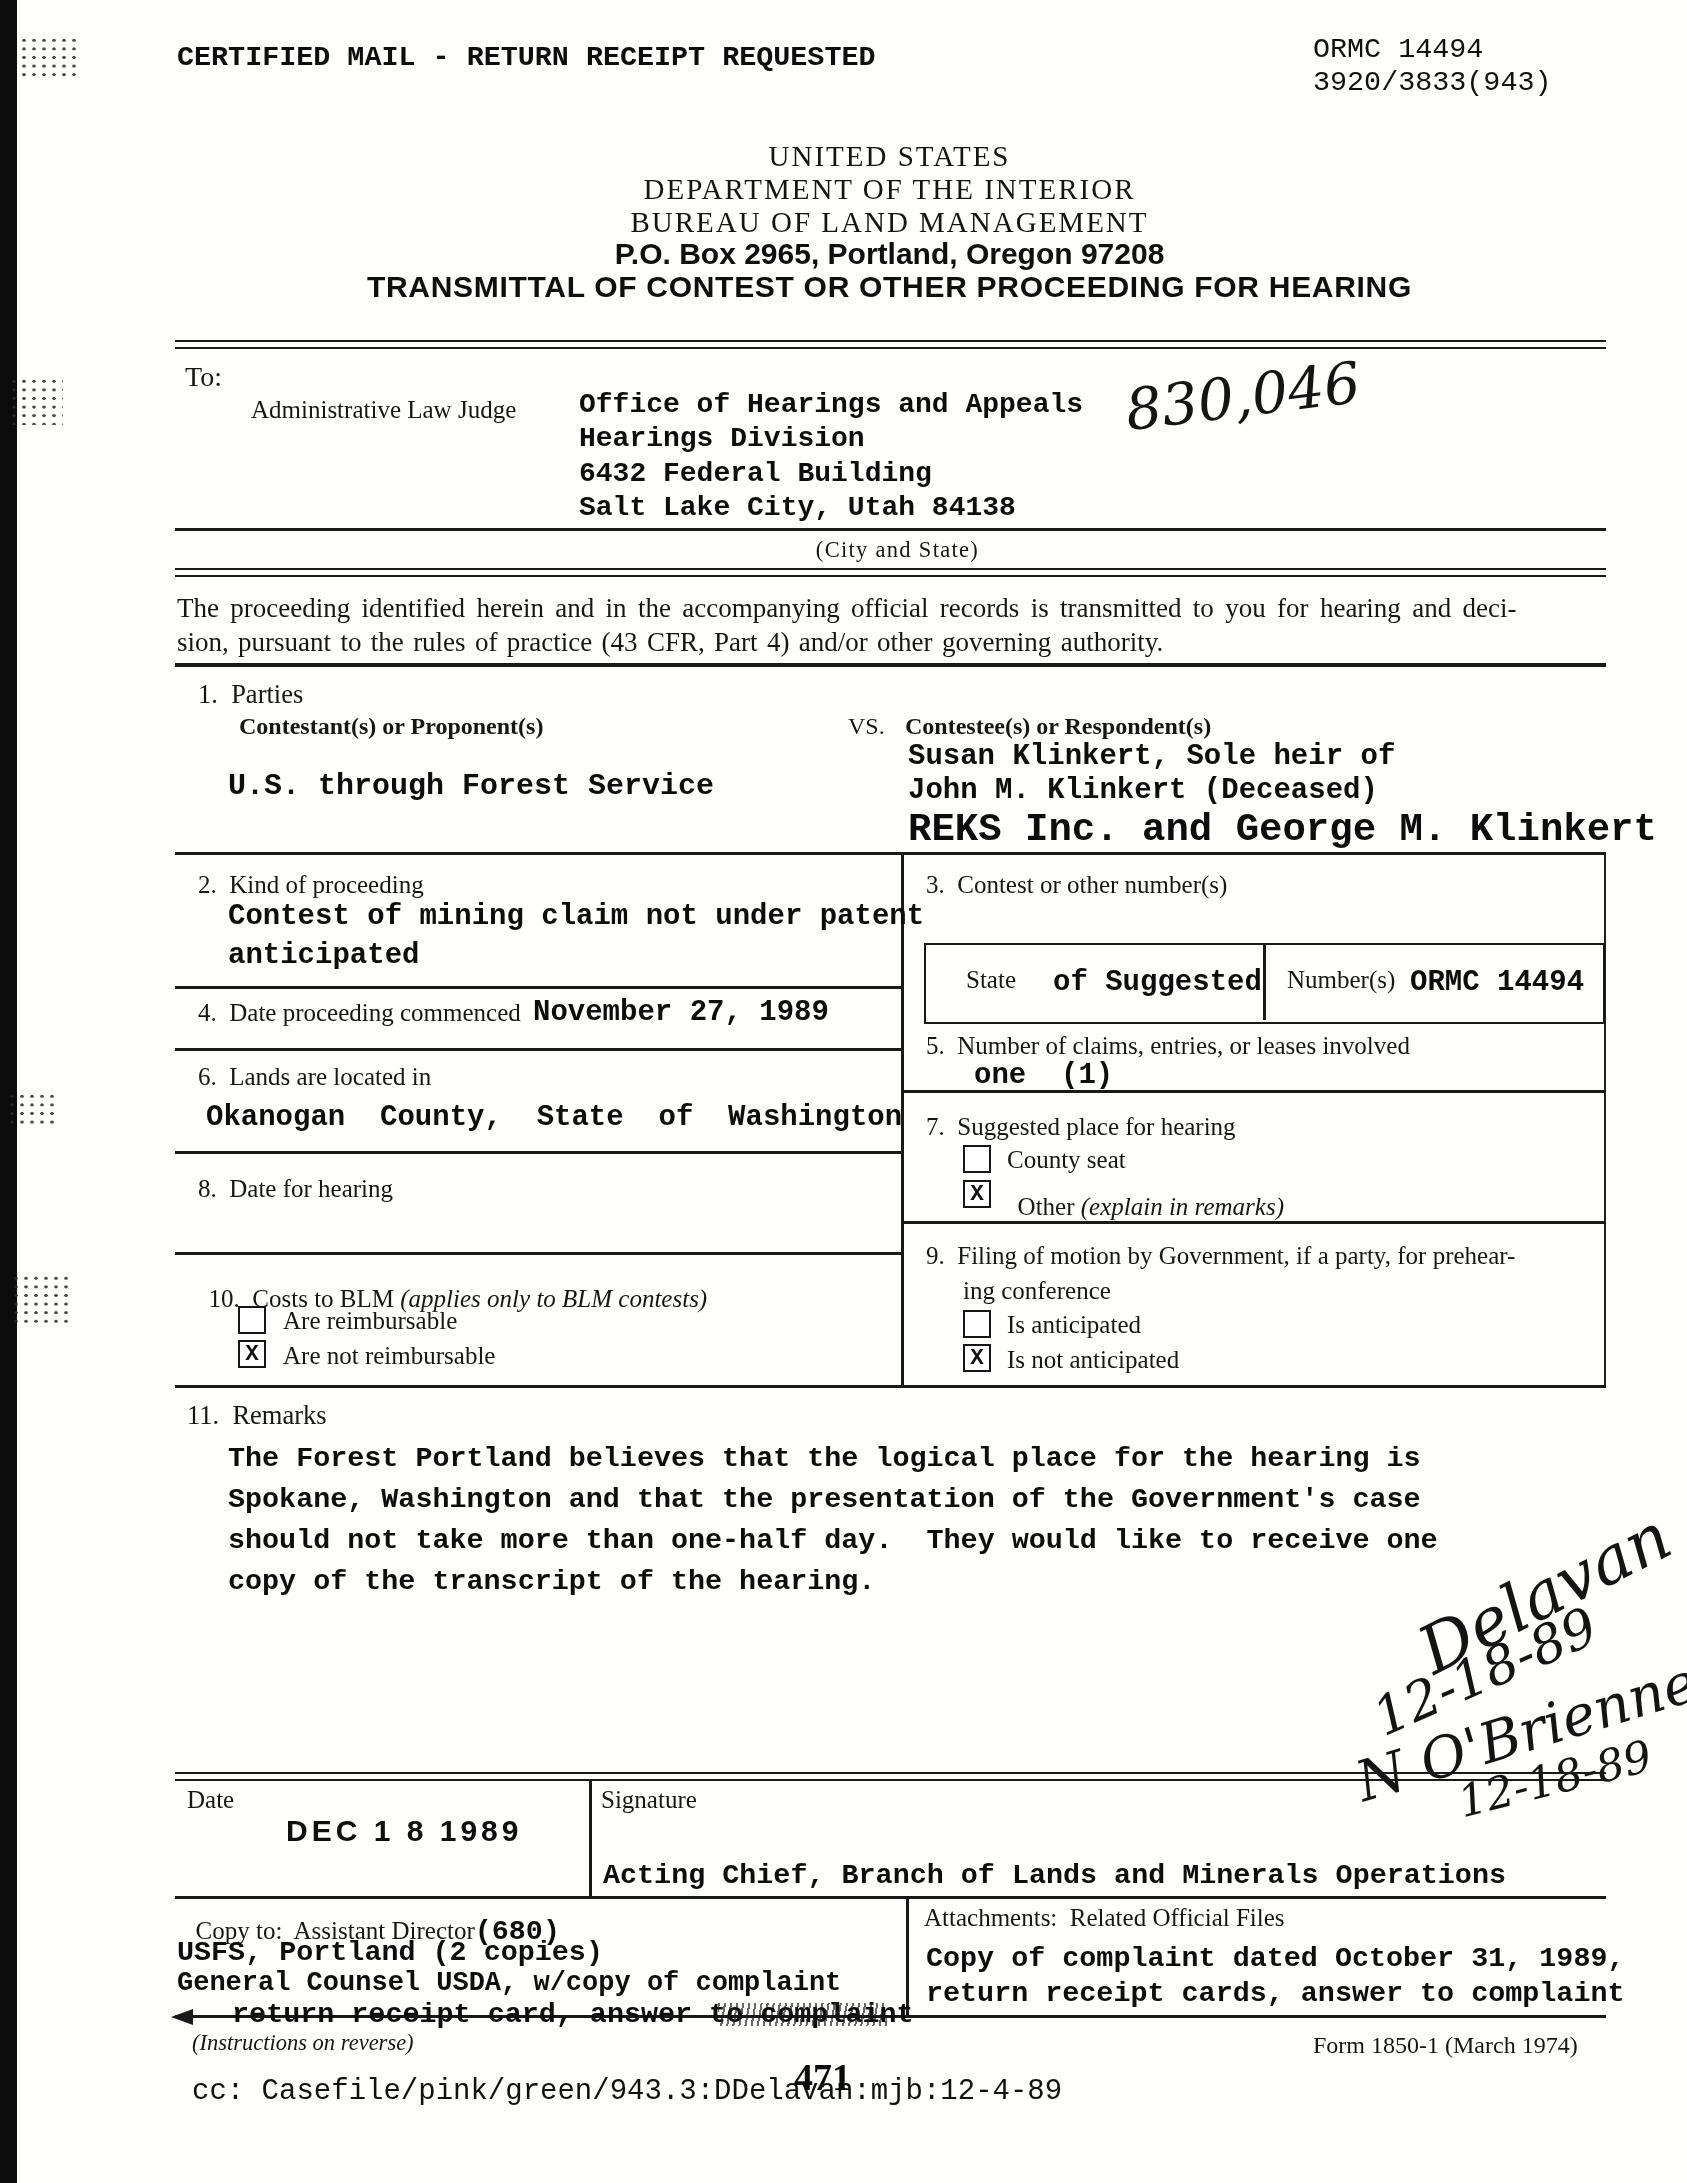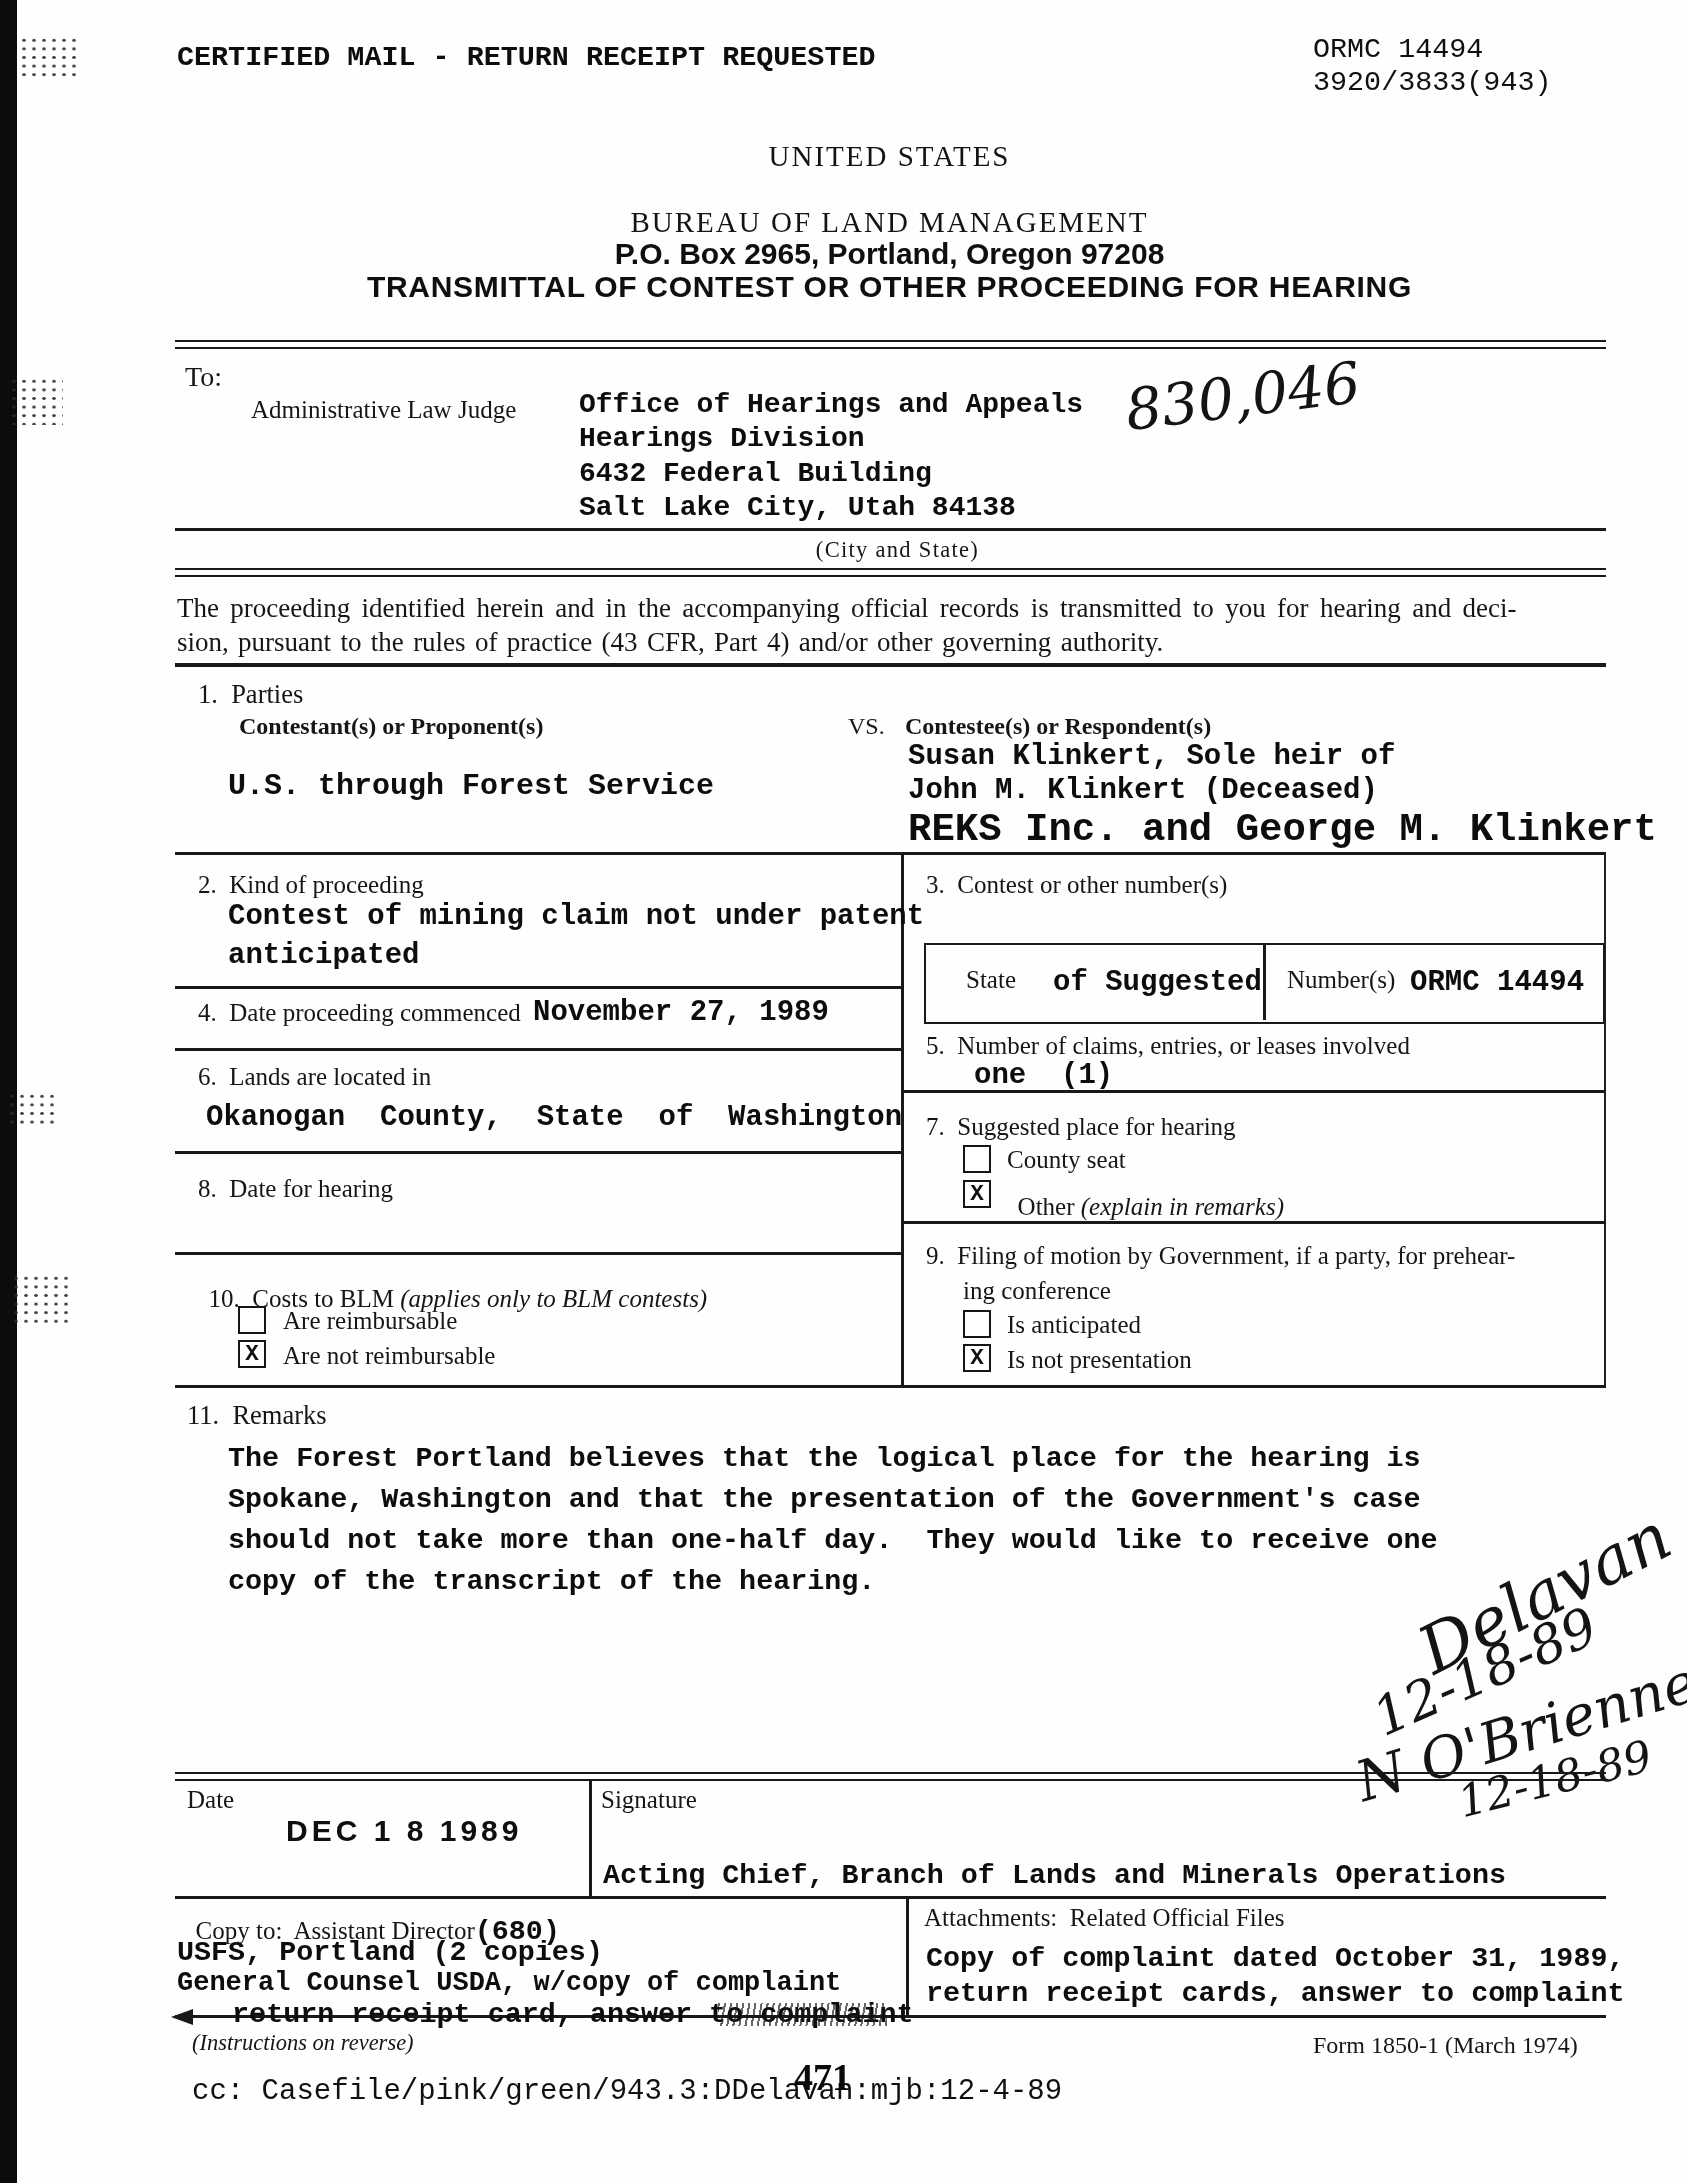--- a/index.html
+++ b/index.html
@@ -51,20 +51,21 @@
   <div class="speck" style="left:18.5px;top:36px;width:63px;height:43px;"></div>
   <div class="speck" style="left:9.3px;top:377px;width:54px;height:48px;"></div>
   <div class="speck" style="left:6.6px;top:1092px;width:53px;height:32px;"></div>
   <div class="speck" style="left:10.6px;top:1274px;width:58px;height:52px;"></div>
 
   <div class="abs mono-b" style="left:177px;top:41px;font-size:28.4px;">CERTIFIED MAIL - RETURN RECEIPT REQUESTED</div>
   <div class="abs mono" style="left:1313px;top:33px;font-size:28.4px;">ORMC 14494</div>
   <div class="abs mono" style="left:1313px;top:66px;font-size:28.4px;">3920/3833(943)</div>
 
   <div class="abs serif-c" style="left:175px;top:140px;width:1429px;text-align:center;font-size:29px;">UNITED STATES</div>
+  <div class="abs serif-c" style="left:175px;top:173px;width:1429px;text-align:center;font-size:29px;">DEPARTMENT OF THE INTERIOR</div>
   <div class="abs serif-c" style="left:175px;top:206px;width:1429px;text-align:center;font-size:29px;">BUREAU OF LAND MANAGEMENT</div>
   <div class="abs sans-b" style="left:175px;top:237px;width:1429px;text-align:center;font-size:30px;">P.O. Box 2965, Portland, Oregon 97208</div>
   <div class="abs sans-b" style="left:175px;top:270px;width:1429px;text-align:center;font-size:30px;letter-spacing:0.7px;">TRANSMITTAL OF CONTEST OR OTHER PROCEEDING FOR HEARING</div>
 
   <div class="dbl" style="left:175px;top:340px;width:1431px;"></div>
   <div class="abs lbl" style="left:185px;top:361px;font-size:28px;">To:</div>
   <div class="abs lbl" style="left:251px;top:396px;">Administrative Law Judge</div>
 
   <div class="abs mono-b" style="left:579px;top:389px;">Office of Hearings and Appeals</div>
   <div class="abs mono-b" style="left:579px;top:423px;">Hearings Division</div>
@@ -140,21 +141,21 @@
   <div class="abs" style="left:1007px;top:1182px;">
     <span class="lbl">Other </span><span class="lbl ital">(explain in remarks)</span>
   </div>
   <div class="hrule" style="left:901px;top:1221px;width:705px;"></div>
 
   <div class="abs lbl" style="left:926px;top:1242px;">9.  Filing of motion by Government, if a party, for prehear-</div>
   <div class="abs lbl" style="left:963px;top:1277px;">ing conference</div>
   <div class="cb" style="left:963px;top:1310px;"></div>
   <div class="abs lbl" style="left:1007px;top:1311px;">Is anticipated</div>
   <div class="cb" style="left:963px;top:1344px;">X</div>
-  <div class="abs lbl" style="left:1007px;top:1346px;">Is not presentation</div>
+  <div class="abs lbl" style="left:1007px;top:1346px;">Is not anticipated</div>
 
   <div class="abs lbl" style="left:187px;top:1400px;font-size:26.5px;">11.  Remarks</div>
   <div class="abs mono-b" style="left:228px;top:1442px;font-size:28.4px;">The Forest Portland believes that the logical place for the hearing is</div>
   <div class="abs mono-b" style="left:228px;top:1483px;font-size:28.4px;">Spokane, Washington and that the presentation of the Government's case</div>
   <div class="abs mono-b" style="left:228px;top:1524px;font-size:28.4px;">should not take more than one-half day.  They would like to receive one</div>
   <div class="abs mono-b" style="left:228px;top:1565px;font-size:28.4px;">copy of the transcript of the hearing.</div>
 
   <div class="abs hand" style="left:1409px;top:1555px;font-size:66px;transform:rotate(-27deg);">Delavan</div>
   <div class="abs hand" style="left:1366px;top:1641px;font-size:53px;transform:rotate(-24deg);">12-18-89</div>
   <div class="abs hand" style="left:1350px;top:1699px;font-size:56px;transform:rotate(-17deg);">N O'Brienne</div>

